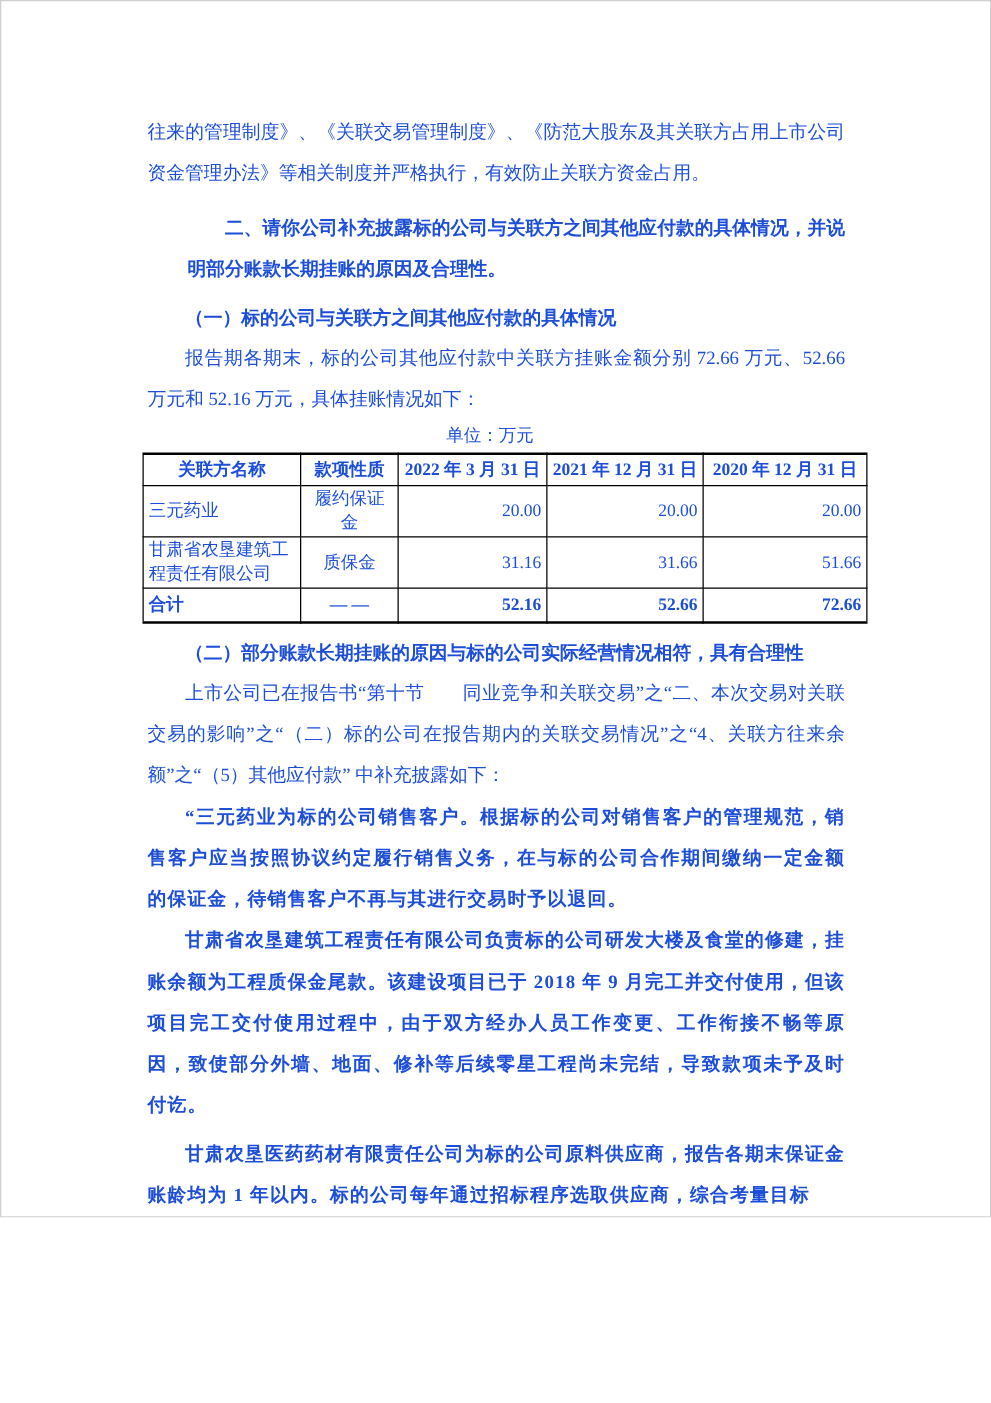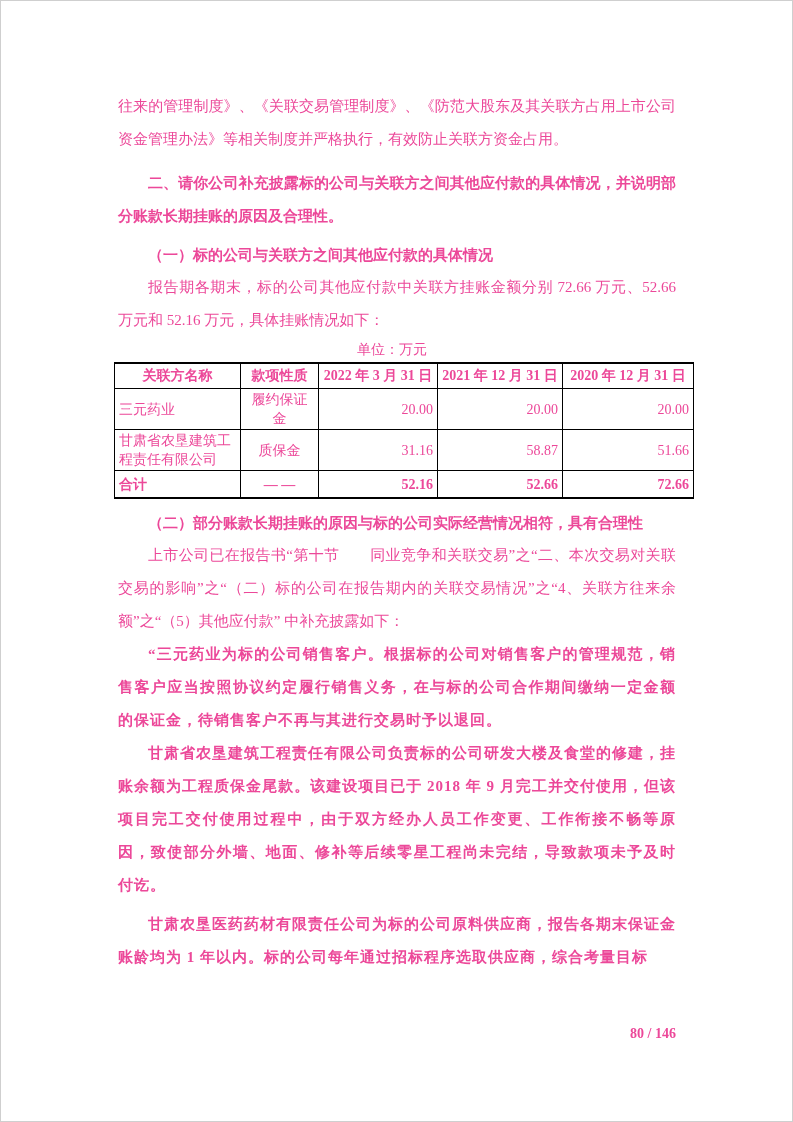--- a/index.html
+++ b/index.html
@@ -1,34 +1,34 @@
 <!DOCTYPE html>
 <html><head>
 <meta charset="utf-8">
 <style>
   html, body { margin:0; padding:0; background:#ffffff; }
   .page {
     position:relative;
-    width:793px; height:1122px;
+    width:793px; height:974px;
     box-sizing:border-box;
     background:#ffffff;
     outline:1px solid #cfcfcf; outline-offset:-1px;
     padding:90px 117px 0 118px;
     font-family:"Liberation Serif","DejaVu Serif",serif;
-    color:#ec4899;
+    color:#1d4ed8;
     overflow:hidden;
   }
   p { margin:0; font-size:15px; line-height:33px; text-align:justify; }
   .indent { text-indent:2em; }
   .heading {
     font-family:"Liberation Sans","DejaVu Sans",sans-serif;
     font-weight:bold; font-size:15px; line-height:33px; text-align:justify;
     text-indent:2em; margin:0;
   }
-  .mt-h2 { margin-top:10px; }
+  .mt-h2 { margin-top:10px;margin-left:32px; }
   .mt-sub1 { margin-top:6px; }
   .mt-sub2 { margin-top:7px; }
   .mt-q3 { margin-top:6px; }
   .kaiti {
     font-weight:bold; letter-spacing:1px;
   }
   .unit-label {
     font-size:14px; line-height:20px; text-align:center;
     padding-right:10px; margin-top:3px;
   }
@@ -103,21 +103,21 @@
         <td class="cell-name">三元药业</td>
         <td class="cell-cat">履约保证金</td>
         <td class="cell-num">20.00</td>
         <td class="cell-num">20.00</td>
         <td class="cell-num">20.00</td>
       </tr>
       <tr class="r2">
         <td class="cell-name">甘肃省农垦建筑工程责任有限公司</td>
         <td class="cell-cat">质保金</td>
         <td class="cell-num">31.16</td>
-        <td class="cell-num">58.87</td>
+        <td class="cell-num">31.66</td>
         <td class="cell-num">51.66</td>
       </tr>
       <tr class="total">
         <td class="cell-total-name">合计</td>
         <td class="cell-cat">— —</td>
         <td class="cell-num">52.16</td>
         <td class="cell-num">52.66</td>
         <td class="cell-num">72.66</td>
       </tr>
     </tbody>

